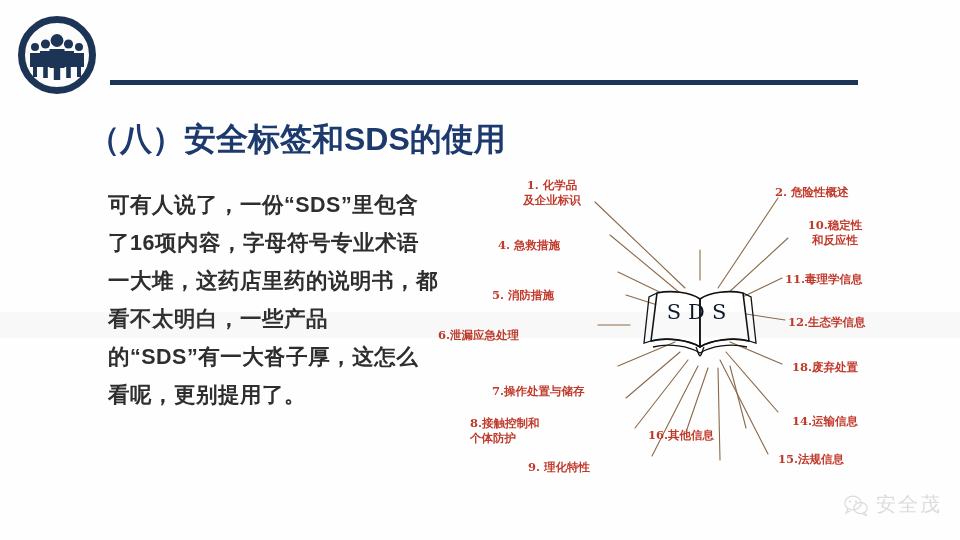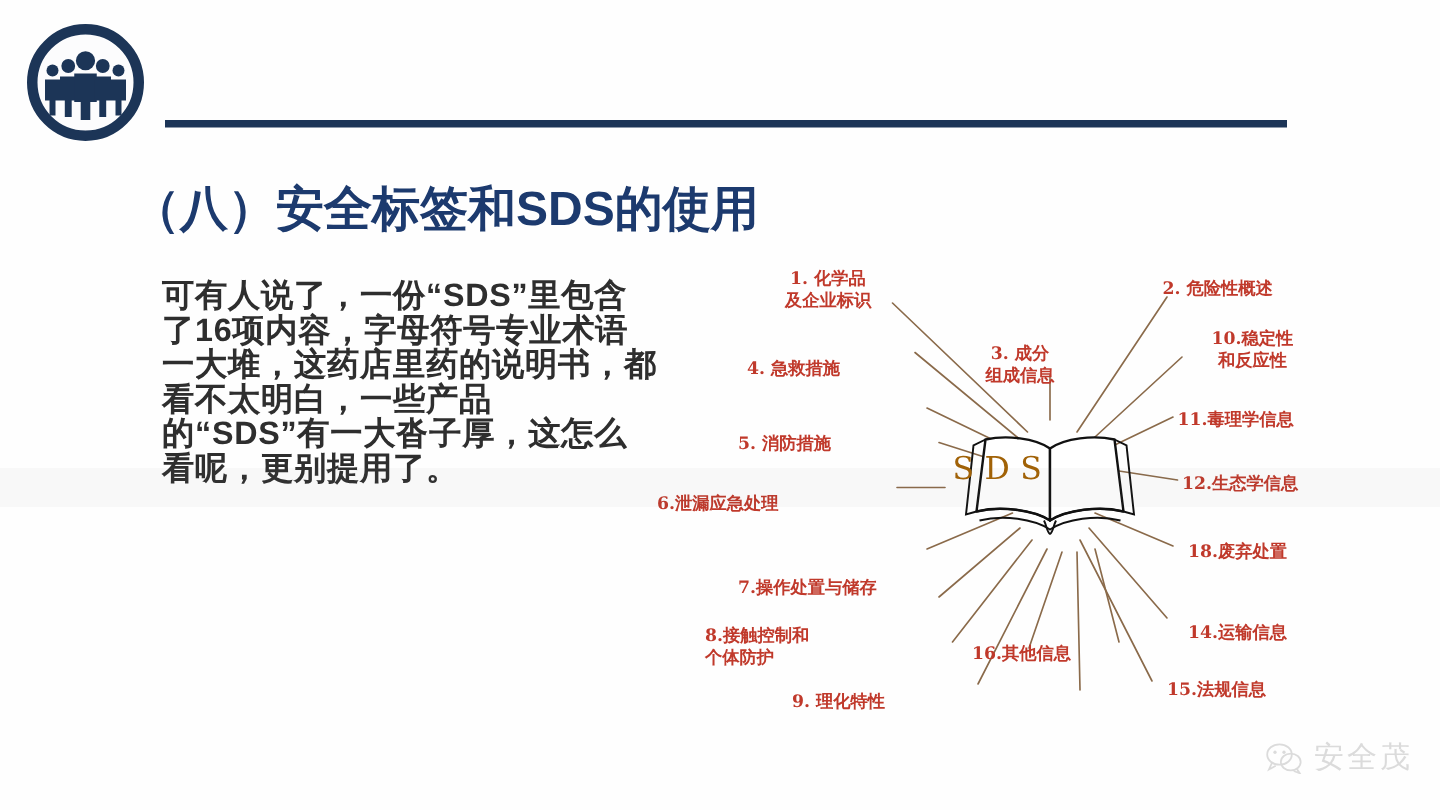--- a/index.html
+++ b/index.html
@@ -62,21 +62,21 @@
     white-space: nowrap;
   }
 
   
   #paragraph {
     position: absolute;
     left: 108px; top: 186px;
     width: 330px;
     font-size: 21.5px;
     font-weight: bold;
-    line-height: 23px;
+    line-height: 38px;
     color: #2e2e2e;
     letter-spacing: 0.5px;
   }
 
   
   #diagram {
     position: absolute;
     left: 430px; top: 160px;
     width: 530px; height: 340px;
   }
@@ -99,24 +99,24 @@
   
   #book {
     position: absolute;
     left: 205px; top: 125px;
     width: 130px; height: 72px;
   }
   #book-text {
     position: absolute;
     left: 205px; top: 140px;
     width: 130px;
-    text-align: left;
+    text-align: center;
     font-family: "DejaVu Serif", "Liberation Serif", serif;
     font-size: 21px;
-    color: #a16207;
+    color: #0f172a;
     letter-spacing: 7px;
     z-index: 4;
   }
 
   
   #band-watermark {
     position: absolute;
     left: 0; top: 312px;
     width: 960px; height: 26px;
     background: rgba(120,120,120,0.045);
@@ -220,24 +220,20 @@
     </g>
   </svg>
   <div id="book-text">SDS</div>
 <div class="dlabel ctr" style="left: 72px; top: 18px; width: 100px; color: rgb(192, 57, 43);">
       <div>1. 化学品</div>
       <div>及企业标识</div>
     </div>
     <div class="dlabel" style="left: 345px; top: 25px; width: 100px; color: rgb(192, 57, 43);">
       <div>2. 危险性概述</div>
     </div>
-    <div class="dlabel ctr" style="left: 205px; top: 68px; width: 90px; color: rgb(192, 57, 43);">
-      <div>3. 成分</div>
-      <div>组成信息</div>
-    </div>
     <div class="dlabel" style="left: 68px; top: 78px; width: 90px; color: rgb(192, 57, 43);">
       <div>4. 急救措施</div>
     </div>
     <div class="dlabel" style="left: 62px; top: 128px; width: 90px; color: rgb(192, 57, 43);">
       <div>5. 消防措施</div>
     </div>
     <div class="dlabel" style="left: 8px; top: 168px; width: 100px; color: rgb(192, 57, 43);">
       <div>6.泄漏应急处理</div>
     </div>
     <div class="dlabel" style="left: 62px; top: 224px; width: 110px; color: rgb(192, 57, 43);">

